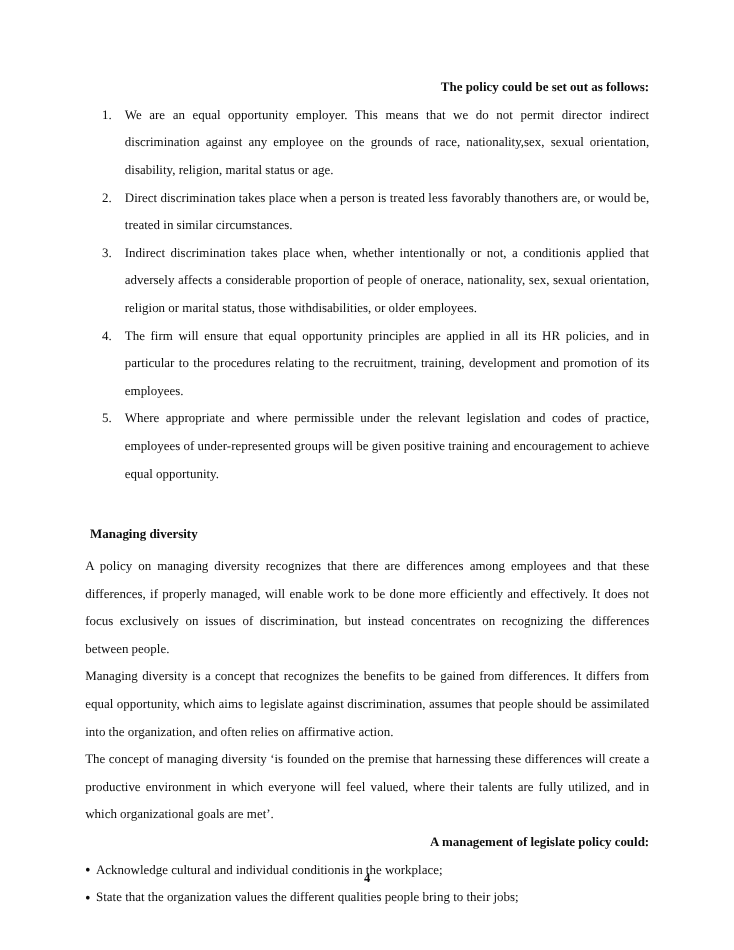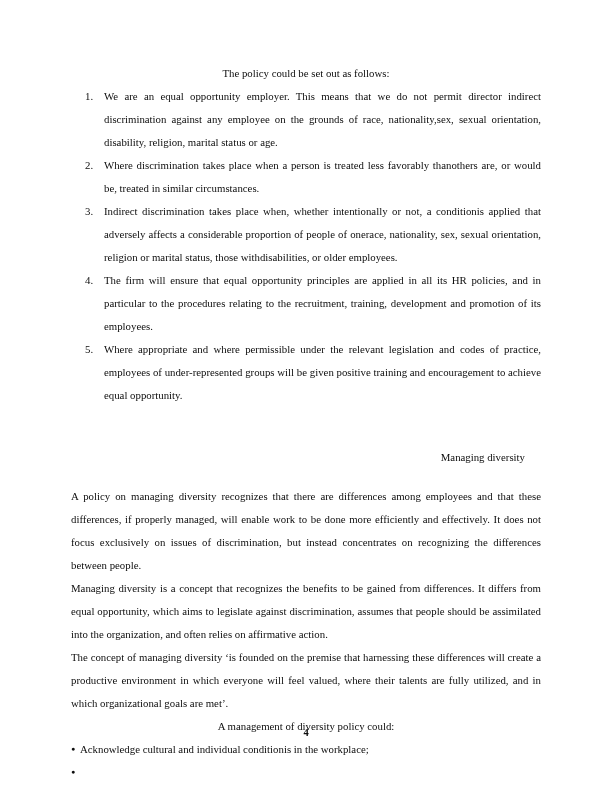--- a/index.html
+++ b/index.html
@@ -25,28 +25,29 @@
   }
   .para {
     font-size: 10.8px;
     line-height: 23px;
     text-align: justify;
     text-justify: inter-word;
     margin: 0;
     hyphens: none;
   }
   .para-left {
-    text-align: center;
+    text-align: right;
+    font-weight: bold;
   }
   .heading {
     font-size: 10.8px;
     line-height: 23px;
-    font-weight: normal;
-    margin: 16px;
-    text-align: right;
+    font-weight: bold;
+    margin: 4px;
+    text-align: left;
   }
   .gap {
     height: 23px;
   }
   .num-list {
     list-style: none;
     margin: 0;
     padding: 0;
   }
   .num-item {
@@ -105,21 +106,21 @@
 
     <p class="para para-left">The policy could be set out as follows:</p>
 
     <ol class="num-list">
       <li class="num-item">
         <span class="marker">1.</span>
         <span>We are an equal opportunity employer. This means that we do not permit director indirect discrimination against any employee on the grounds of race, nationality,sex, sexual orientation, disability, religion, marital status or age.</span>
       </li>
       <li class="num-item">
         <span class="marker">2.</span>
-        <span>Where discrimination takes place when a person is treated less favorably thanothers are, or would be, treated in similar circumstances.</span>
+        <span>Direct discrimination takes place when a person is treated less favorably thanothers are, or would be, treated in similar circumstances.</span>
       </li>
       <li class="num-item">
         <span class="marker">3.</span>
         <span>Indirect discrimination takes place when, whether intentionally or not, a conditionis applied that adversely affects a considerable proportion of people of onerace, nationality, sex, sexual orientation, religion or marital status, those withdisabilities, or older employees.</span>
       </li>
       <li class="num-item">
         <span class="marker">4.</span>
         <span>The firm will ensure that equal opportunity principles are applied in all its HR policies, and in particular to the procedures relating to the recruitment, training, development and promotion of its employees.</span>
       </li>
       <li class="num-item">
@@ -129,29 +130,30 @@
     </ol>
 
     <div class="gap"></div>
 
     <p class="heading">Managing diversity</p>
 
     <p class="para">A policy on managing diversity recognizes that there are differences among employees and that these differences, if properly managed, will enable work to be done more efficiently and effectively. It does not focus exclusively on issues of discrimination, but instead concentrates on recognizing the differences between people.</p>
     <p class="para">Managing diversity is a concept that recognizes the benefits to be gained from differences. It differs from equal opportunity, which aims to legislate against discrimination, assumes that people should be assimilated into the organization, and often relies on affirmative action.</p>
     <p class="para">The concept of managing diversity ‘is founded on the premise that harnessing these differences will create a productive environment in which everyone will feel valued, where their talents are fully utilized, and in which organizational goals are met’.</p>
 
-    <p class="para para-left">A management of diversity policy could:</p>
+    <p class="para para-left">A management of legislate policy could:</p>
 
     <ul class="bullet-list">
       <li class="bullet-item">
         <span class="dot">●</span>
         <span>Acknowledge cultural and individual conditionis in the workplace;</span>
       </li>
       <li class="bullet-item">
         <span class="dot">●</span>
+        <span>State that the organization values the different qualities people bring to their jobs;</span>
       </li>
     </ul>
 
   </div>
 
   <div class="page-number">4</div>
 
 </div>
 
 </body></html>

